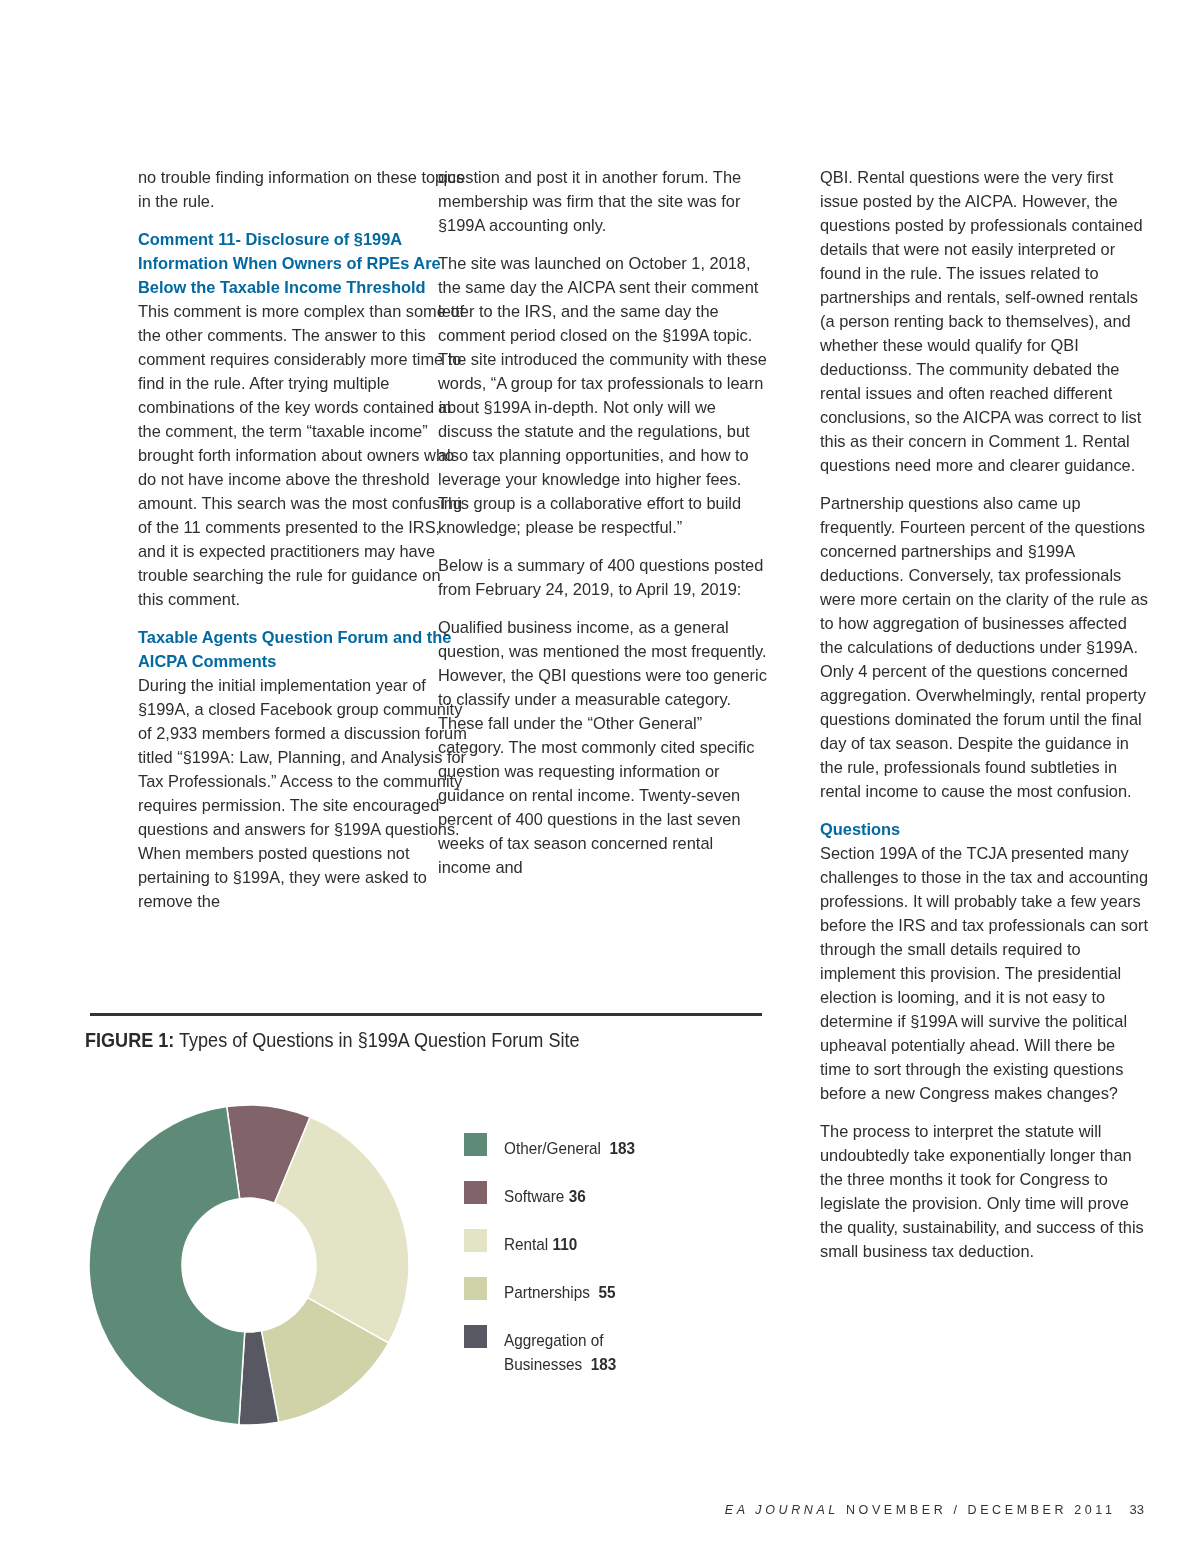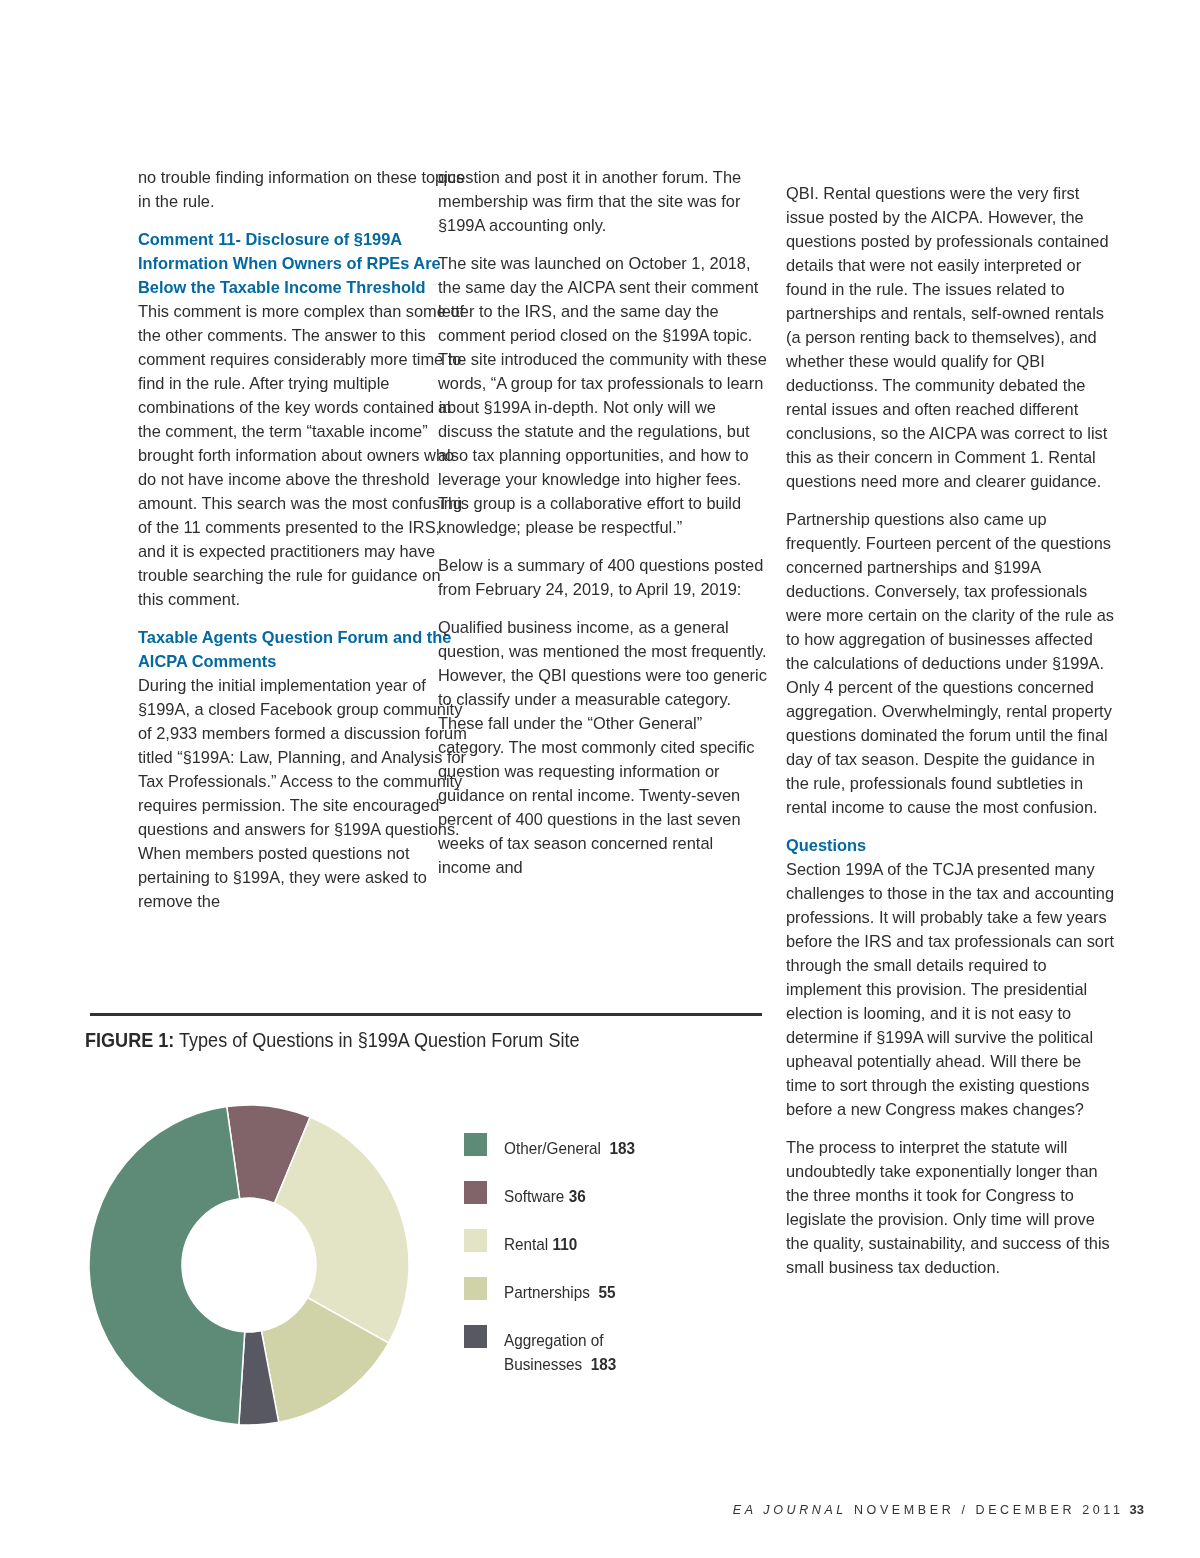--- a/index.html
+++ b/index.html
@@ -3,35 +3,35 @@
 <meta charset="utf-8">
 <style>
   html, body { margin: 0; padding: 0; background: #ffffff; }
   body { width: 1200px; height: 1558px; position: relative; overflow: hidden;
          font-family: "Liberation Sans", sans-serif; color: #2e2e2e; }
   .col { position: absolute; top: 165px; width: 330px; font-size: 16.4px; line-height: 24px; }
   .col p { margin: 0 0 14px 0; }
   .col .head { font-weight: bold; color: #0369a1; display: block; }
   #col1 { left: 90px; margin-left: 48px; }
   #col2 { left: 438px; }
-  #col3 { left: 786px; margin-top: 16px; }
+  #col3 { left: 820px; }
   #fig-rule { position: absolute; left: 90px; top: 1013px; width: 672px; height: 3px; background: #333; }
   #fig-title { position: absolute; left: 85px; top: 1028px; font-size: 21px; color: #2a2a2a;
                font-family: "Liberation Sans", sans-serif; transform: scaleX(0.86); transform-origin: left; white-space: nowrap; }
   #fig-title b { font-weight: bold; }
   #donut { position: absolute; left: 85px; top: 1100px; }
   .legend { position: absolute; left: 464px; top: 1133px; }
   .leg-item { position: relative; height: 48px; }
   .swatch { position: absolute; left: 0; top: 0; width: 23px; height: 23px; }
   .leg-text { position: absolute; left: 40px; top: 4px; font-size: 17px; line-height: 24px; color: #2e2e2e;
               transform: scaleX(0.9); transform-origin: left; white-space: nowrap; }
   .leg-text b { font-weight: bold; }
   #footer { position: absolute; right: 56px; top: 1502px; font-size: 12.5px; letter-spacing: 3.6px; color: #333; white-space: nowrap; }
   #footer i { }
-  #footer .pg { font-weight: bold; letter-spacing: 0; margin-left: 6px; font-size: 13px; }
+  #footer .pg { font-weight: normal; letter-spacing: 0; margin-left: 14px; font-size: 13px; }
 </style>
 </head>
 <body>
 
 <div id="col1" class="col">
   <p>no trouble finding information on these topics in the rule.</p>
   <p>
     <span class="head">Comment 11- Disclosure of §199A Information When Owners of RPEs Are Below the Taxable Income Threshold</span>
     <span>This comment is more complex than some of the other comments. The answer to this comment requires considerably more time to find in the rule. After trying multiple combinations of the key words contained in the comment, the term “taxable income” brought forth information about owners who do not have income above the threshold amount. This search was the most confusing of the 11 comments presented to the IRS, and it is expected practitioners may have trouble searching the rule for guidance on this comment.</span>
   </p>

